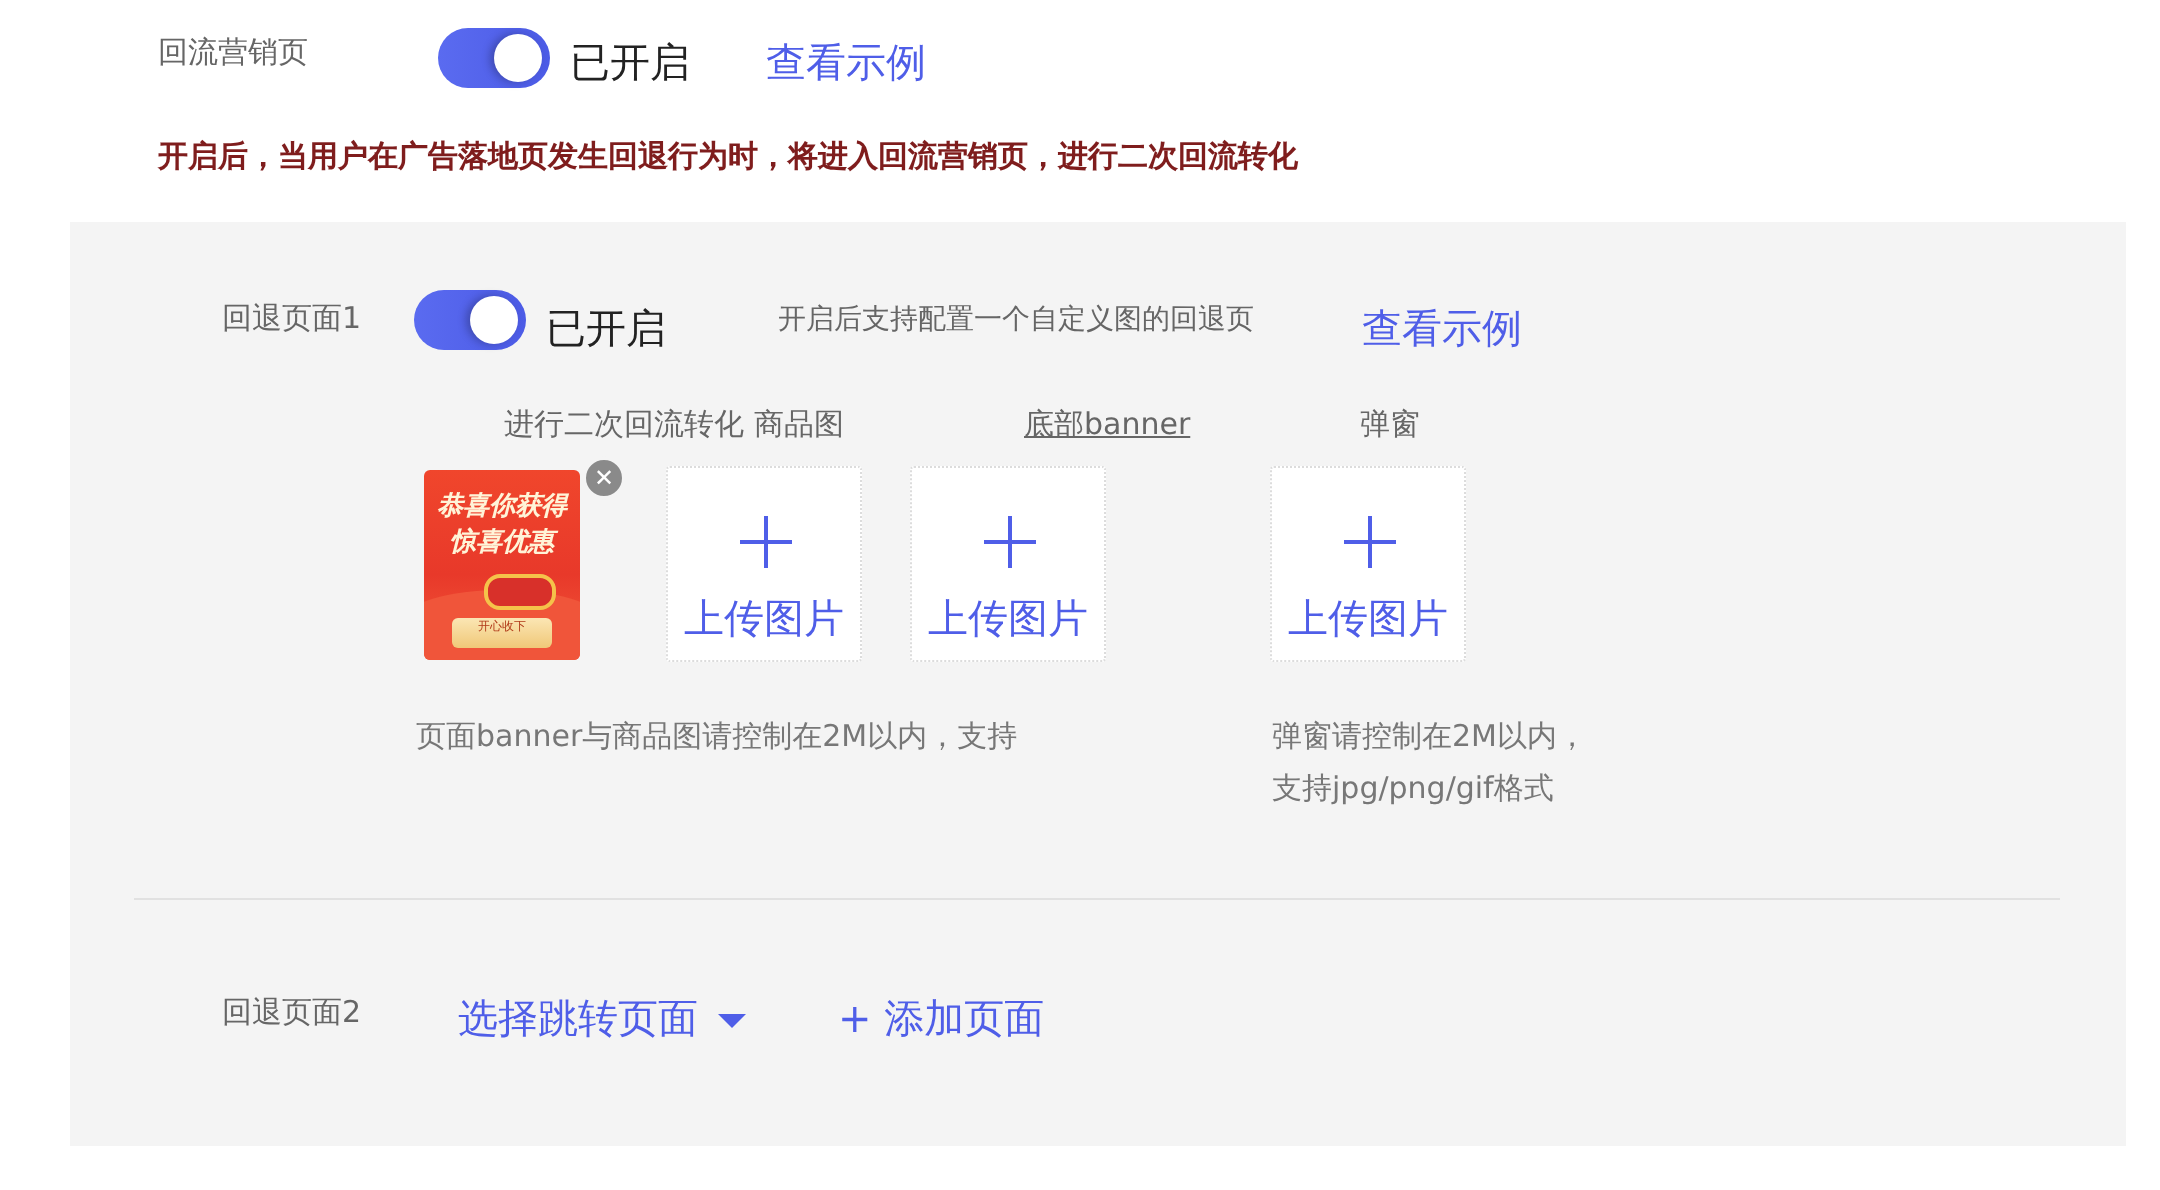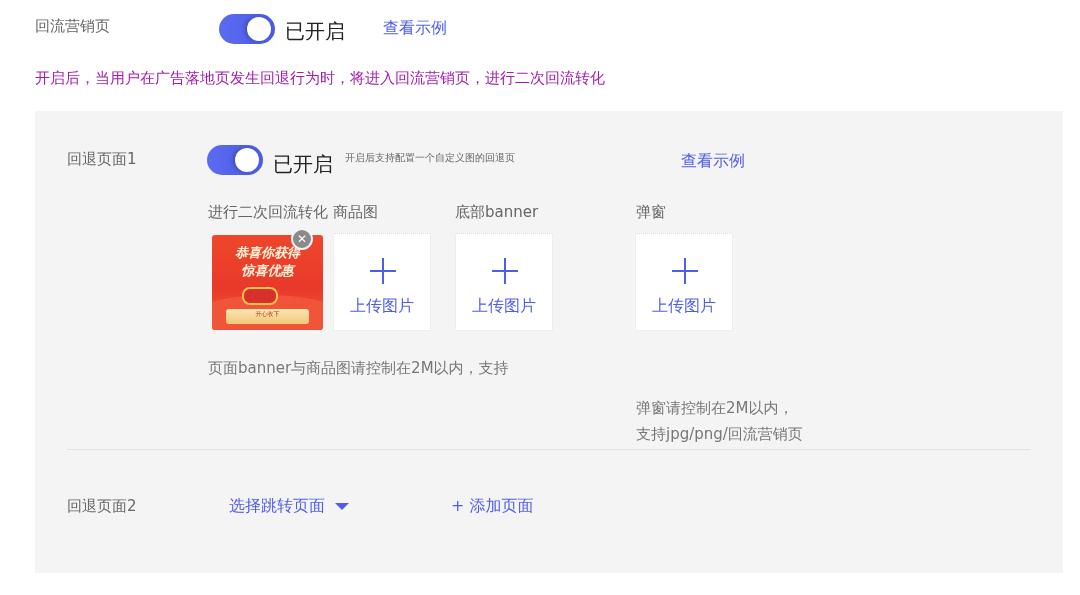--- a/index.html
+++ b/index.html
@@ -1,22 +1,22 @@
 <!DOCTYPE html>
 <html><head>
 <meta charset="utf-8">
 <style>
   * { box-sizing: border-box; margin: 0; padding: 0; }
   html, body { width: 1080px; height: 595px; background: #ffffff; overflow: hidden; }
   body { font-family: "DejaVu Sans", "Liberation Sans", sans-serif; color: #333; position: relative; }
 
   .abs { position: absolute; }
-  .label-gray { color: #666666; font-size: 15px; }
+  .label-gray { color: #666666; font-size: 15px; margin-left: 44px; }
   .text-dark { color: #222222; font-size: 20px; }
-  .link { color: #4f5ee8; font-size: 16px; cursor: pointer; }
+  .link { color: #4f5ee8; font-size: 20px; cursor: pointer; }
 
   .toggle {
     position: absolute; width: 56px; height: 30px; border-radius: 15px;
     background: linear-gradient(90deg, #5a6bf0 0%, #4c5be6 100%);
     cursor: pointer;
   }
   .toggle .knob {
     position: absolute; right: 4px; top: 3px; width: 24px; height: 24px; border-radius: 50%;
     background: #ffffff; box-shadow: -2px 0 4px rgba(0,0,0,0.25);
   }
@@ -30,25 +30,25 @@
   .upload .plus {
     position: absolute; left: 36px; top: 24px; width: 26px; height: 26px;
   }
   .upload .plus:before, .upload .plus:after {
     content: ""; position: absolute; background: #4f5ee8;
   }
   .upload .plus:before { left: 12px; top: 0; width: 2px; height: 26px; }
   .upload .plus:after { left: 0; top: 12px; width: 26px; height: 2px; }
   .upload .up-label {
     position: absolute; left: 0; right: 0; top: 62px; text-align: center;
-    color: #4f5ee8; font-size: 16px;
+    color: #4f5ee8; font-size: 20px;
   }
 
   .banner-img {
-    position: absolute; left: 212px; top: 235px; width: 111px; height: 95px; border-radius: 3px;
+    position: absolute; left: 212px; top: 235px; width: 78px; height: 95px; border-radius: 3px;
     background: linear-gradient(180deg, #f0462c 0%, #e8392a 55%, #f25a3a 100%);
     overflow: hidden;
   }
   .banner-img .t1, .banner-img .t2 {
     position: absolute; left: 0; right: 0; text-align: center; color: #fff4d8;
     font-size: 13px; font-weight: bold; font-style: italic;
   }
   .banner-img .t1 { top: 9px; }
   .banner-img .t2 { top: 27px; }
   .banner-img .envelope {
@@ -80,35 +80,35 @@
 </style>
 </head>
 <body>
 
 <div class="abs label-gray" style="left:35px; top:17px;">回流营销页</div>
 <div class="toggle" style="left:219px; top:14px;">
   <div class="knob"></div>
 </div>
 <div class="abs text-dark" style="left:285px; top:18px;">已开启</div>
 <div class="abs link" style="left:383px; top:18px;">查看示例</div>
-<div class="abs label-gray" style="left:35px; top:69px; color:#a21caf;">开启后，当用户在广告落地页发生回退行为时，将进入回流营销页，进行二次回流转化</div>
+<div class="abs label-gray" style="left:35px; top:69px; color:#7f1d1d;font-weight:bold;">开启后，当用户在广告落地页发生回退行为时，将进入回流营销页，进行二次回流转化</div>
 
 <div class="panel"></div>
 
 <div class="abs label-gray" style="left:67px; top:150px;">回退页面1</div>
 <div class="toggle" style="left:207px; top:145px;">
   <div class="knob"></div>
 </div>
 <div class="abs text-dark" style="left:273px; top:151px;">已开启</div>
-<div class="abs label-gray" style="left:345px; top:151px; font-size:10px;">开启后支持配置一个自定义图的回退页</div>
+<div class="abs label-gray" style="left:345px; top:151px; font-size:14px;">开启后支持配置一个自定义图的回退页</div>
 <div class="abs link" style="left:681px; top:151px;">查看示例</div>
 
 <div class="abs label-gray" style="left:208px; top:203px;">进行二次回流转化</div>
 <div class="abs label-gray" style="left:333px; top:203px;">商品图</div>
-<div class="abs label-gray" style="left:455px; top:203px;">底部banner</div>
+<div class="abs label-gray" style="left:468px; top:203px;text-decoration:underline;">底部banner</div>
 <div class="abs label-gray" style="left:636px; top:203px;text-align:center;">弹窗</div>
 
 <div class="banner-img">
   <div class="envelope"></div>
   <div class="t1">恭喜你获得</div>
   <div class="t2">惊喜优惠</div>
   <div class="gift"></div>
   <div class="btn">开心收下</div>
 </div>
 <div class="close-badge">✕</div>
@@ -122,24 +122,24 @@
   <div class="up-label">上传图片</div>
 </div>
 <div class="upload" style="left:635px; top:233px;">
   <div class="plus"></div>
   <div class="up-label">上传图片</div>
 </div>
 
 <div class="hint" style="left:208px; top:355px;">
   <div>页面banner与商品图请控制在2M以内，支持</div>
 </div>
-<div class="hint" style="left:636px; top:355px;margin-top:40px;">
+<div class="hint" style="left:636px; top:355px;">
   <div>弹窗请控制在2M以内，</div>
-  <div>支持jpg/png/回流营销页</div>
+  <div>支持jpg/png/gif格式</div>
 </div>
 
 <div class="divider"></div>
 
 <div class="abs label-gray" style="left:67px; top:497px;">回退页面2</div>
 <div class="abs link" style="left:229px; top:496px;">
   <span>选择跳转页面</span><span class="caret"></span>
 </div>
-<div class="abs link" style="left:419px; top:496px;margin-left:32px;">+ 添加页面</div>
+<div class="abs link" style="left:419px; top:496px;">+ 添加页面</div>
 
 </body></html>

